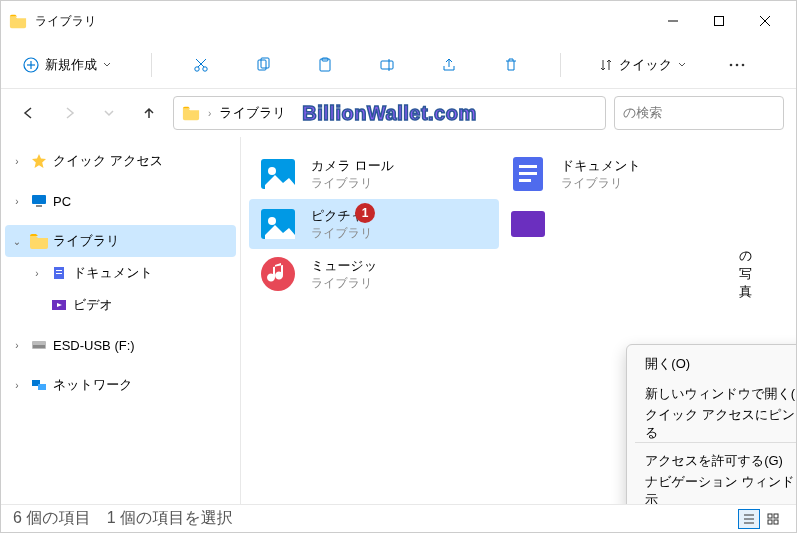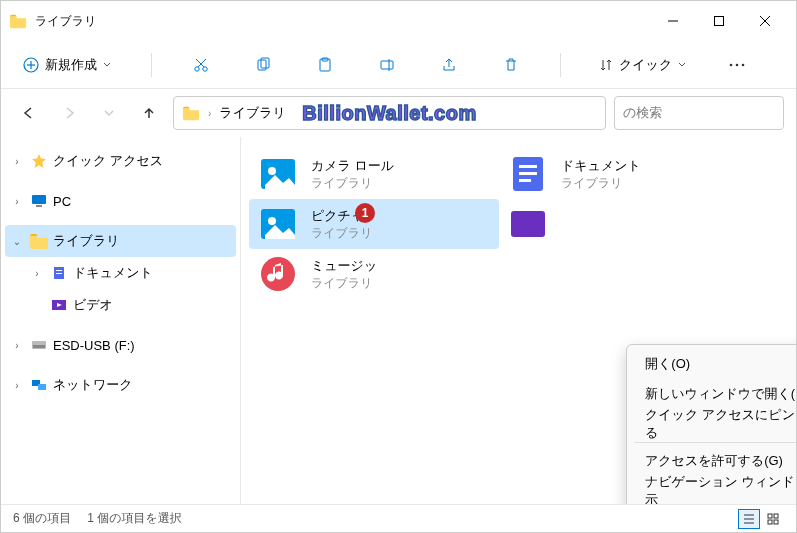--- a/index.html
+++ b/index.html
@@ -51,21 +51,21 @@
 
 
 .ann-badge { width: 20px; height: 20px; border-radius: 50%; background: #c62828; color: #fff; font-size: 12px; font-weight: bold; display: flex; align-items: center; justify-content: center; position: absolute; z-index: 20; }
 
 
 .ctx-menu { position: absolute; left: 385px; top: 207px; width: 230px; background: #f9f9f9; border: 1px solid #ccc; border-radius: 6px; box-shadow: 0 6px 16px rgba(0,0,0,.2); padding: 4px 0; z-index: 10; font-size: 13px; }
 .ctx-item { height: 30px; display: flex; align-items: center; padding: 0 14px; justify-content: space-between; margin: 0 4px; border-radius: 3px; }
 .ctx-sep { height: 1px; background: #ddd; margin: 3px 8px; }
 
 
-.statusbar { height: 28px; border-top: 1px solid #e8e8e8; display: flex; align-items: center; padding: 0 12px; font-size: 12px; color: #555; gap: 16px; }
+.statusbar { height: 28px; border-top: 1px solid #e8e8e8; display: flex; align-items: center; padding: 0 12px; font-size: 16px; color: #555; gap: 16px; }
 .statusbar .spacer { flex: 1; }
 .view-toggle { display: flex; gap: 2px; }
 .view-toggle .vt { width: 22px; height: 20px; display: flex; align-items: center; justify-content: center; border: 1px solid transparent; }
 .view-toggle .vt.active { border-color: #0078d4; background: #e5f1fb; }
 
 
 .folder-svg { width: 100%; height: 100%; }
 </style>
 </head>
 <body>
@@ -344,20 +344,25 @@
                 <circle cx="21" cy="21" r="17" fill="#e74856"></circle>
                 <path fill="#fff" d="M18 12v12a4 4 0 1 1-2-3V14l10-2v10a4 4 0 1 1-2-3V10z"></path>
               </svg>
             </div>
           <div class="lib-text">
             <span class="lib-name">ミュージッ</span>
             <span class="lib-sub">ライブラリ</span>
           </div>
         </div>
 
+        <div class="lib-item" style="padding-left:240px; width:260px;">
+          <div class="lib-text">
+            <span class="lib-name">の写真</span>
+          </div>
+        </div>
       </div>
 
       <div class="ctx-menu">
         <div class="ctx-item">
             <span>開く(O)</span>
           </div>
         <div class="ctx-item">
             <span>新しいウィンドウで開く(E)</span>
           </div>
         <div class="ctx-item">

